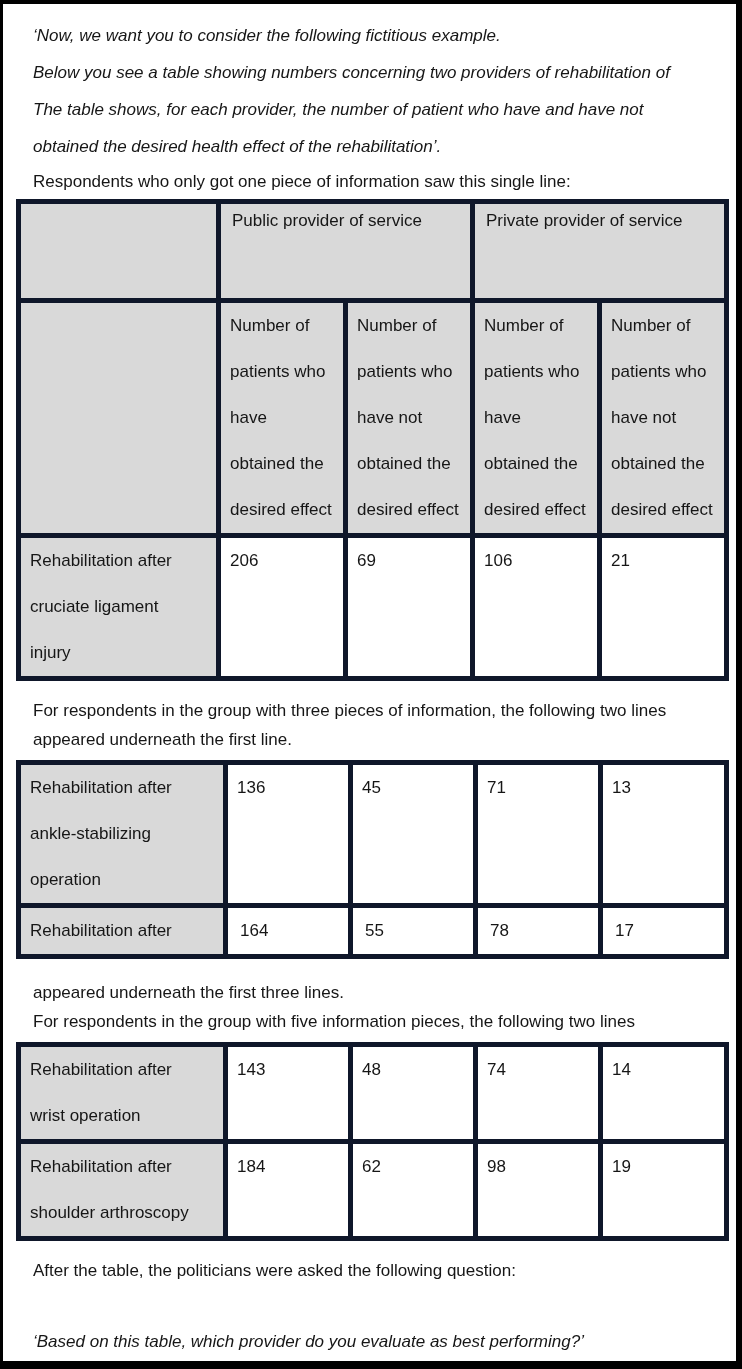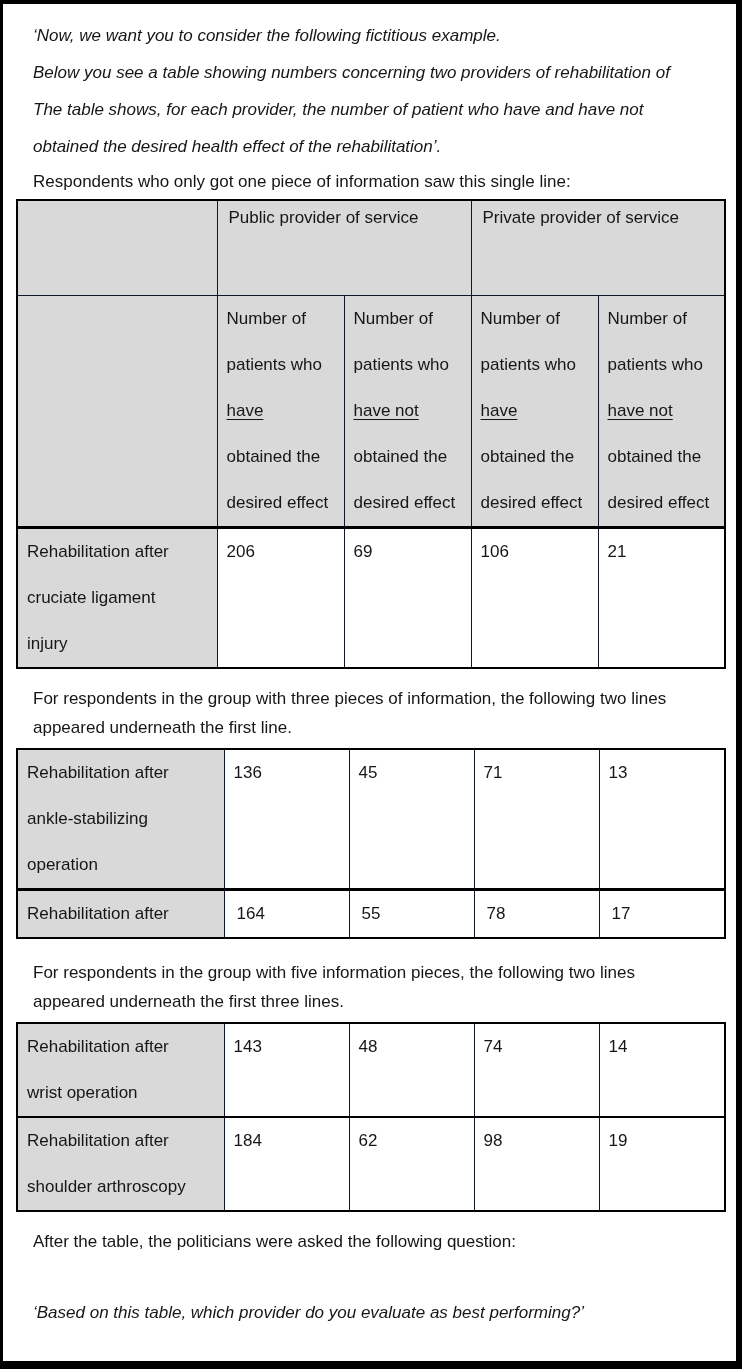--- a/index.html
+++ b/index.html
@@ -11,26 +11,26 @@
     overflow:hidden;
   }
   .tx{margin-left:30px;margin-right:10px;white-space:nowrap;}
   .it{font-style:italic;margin-top:42px;}
   .intro{margin-top:13px;}
   .intro .ln{line-height:37px;}
   .note-single{line-height:34px;}
   .para .ln{line-height:29px;}
 
   table.t{border-collapse:collapse;table-layout:fixed;width:708px;margin-left:13px;border:2px solid #000;}
-  .t td{border:1px solid #0f172a;vertical-align:top;padding:0 2px 0 9px;overflow:hidden;}
+  .t td{border:5px solid #0f172a;vertical-align:top;padding:0 2px 0 9px;overflow:hidden;}
   .g{background:#d9d9d9;}
   .t .v{line-height:46px;}
   .t .lbl div{line-height:46px;white-space:nowrap;}
   .hc div{line-height:46px;white-space:nowrap;}
-  .u{text-decoration:underline;text-underline-offset:3px;}
+  .u{text-underline-offset:3px;}
 
   .t1 .hr1 td{height:88px;line-height:22px;padding-top:6px;}
   .t1 .hr1 .ph{padding-left:11px;}
   .t1 .hr2 td{height:226px;border-bottom:3px solid #000;}
   .t1 .dr td{height:136px;}
 
   .t2{margin-top:6px;}
   .t2 .r1 td{height:134px;border-bottom:3px solid #000;}
   .t2 .r2 td{height:42px;}
   .t2 .r2 .v{padding-left:12px;}
@@ -146,22 +146,22 @@
     </td>
     <td class="v">164</td>
     <td class="v">55</td>
     <td class="v">78</td>
     <td class="v">17</td>
   </tr>
 </tbody>
   </table>
 
 <div class="tx para note-five">
+  <div class="ln">appeared underneath the first three lines.</div>
   <div class="ln">For respondents in the group with five information pieces, the following two lines</div>
-  <div class="ln">appeared underneath the first three lines.</div>
 </div>
 
 <table class="t t3">
   <colgroup>
     <col style="width:207px">
       <col style="width:125px">
       <col style="width:125px">
       <col style="width:125px">
       <col style="width:126px">
   </colgroup>

